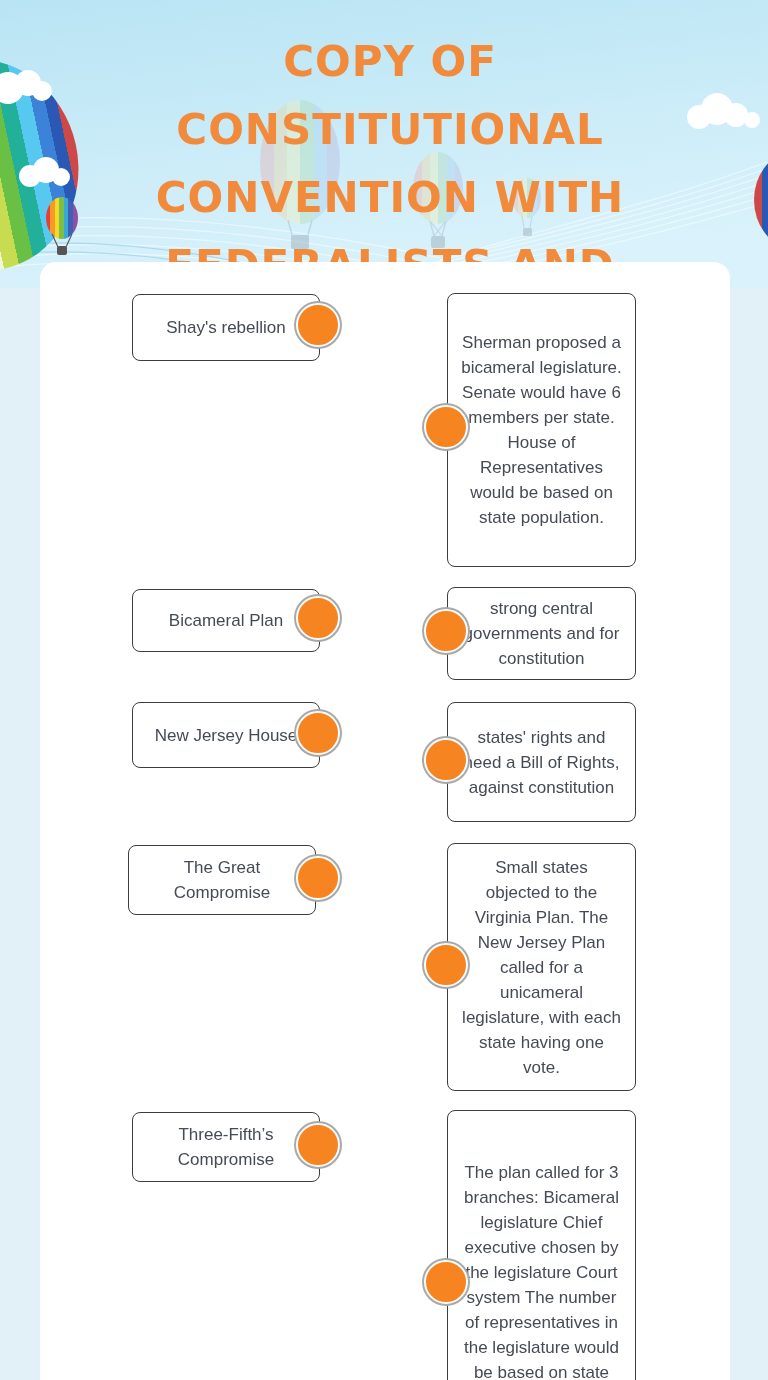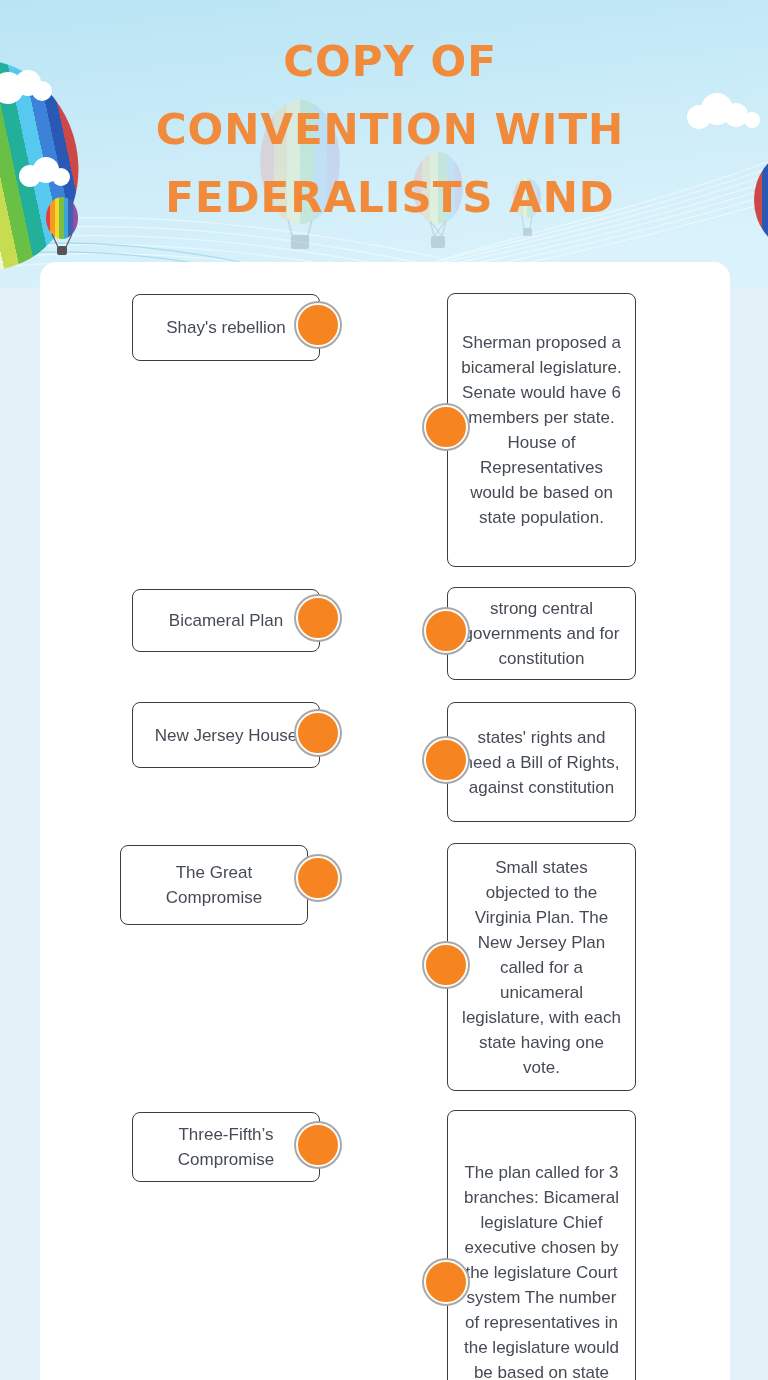--- a/index.html
+++ b/index.html
@@ -192,20 +192,21 @@
 
   <g>
     <ellipse cx="62" cy="218" rx="16" ry="21" fill="url(#rainbow)"></ellipse>
     <path d="M52,234 L58,247 M72,234 L66,247" stroke="#5a5a5a" stroke-width="1.2" fill="none"></path>
     <rect x="57" y="246" width="10" height="9" rx="2" fill="#555555"></rect>
   </g>
 </svg>
 
 <div class="page-title">
   <div>Copy of</div>
+  <div>Constitutional</div>
   <div>Convention with</div>
   <div>Federalists and</div>
 </div>
 
 <div class="card">
 
   <div class="match-box" style="left:92px;top:32px;width:188px;height:67px">
     <span>Shay's rebellion</span>
   </div>
   <div class="dot" style="left:256px;top:41px"></div>
@@ -225,21 +226,21 @@
 
   <div class="match-box" style="left:92px;top:440px;width:188px;height:66px">
     <span>New Jersey House</span>
   </div>
   <div class="dot" style="left:256px;top:449px"></div>
   <div class="match-box" style="left:407px;top:440px;width:189px;height:120px">
     <span>states' rights and need a Bill of Rights, against constitution</span>
   </div>
   <div class="dot" style="left:384px;top:476px"></div>
 
-  <div class="match-box" style="left:80px;top:583px;width:188px;height:80px">
+  <div class="match-box" style="left:88px;top:583px;width:188px;height:70px">
     <span>The Great Compromise</span>
   </div>
   <div class="dot" style="left:256px;top:594px"></div>
   <div class="match-box" style="left:407px;top:581px;width:189px;height:248px">
     <span>Small states objected to the Virginia Plan. The New Jersey Plan called for a unicameral legislature, with each state having one vote.</span>
   </div>
   <div class="dot" style="left:384px;top:681px"></div>
 
   <div class="match-box" style="left:92px;top:850px;width:188px;height:70px">
     <span>Three-Fifth’s Compromise</span>

